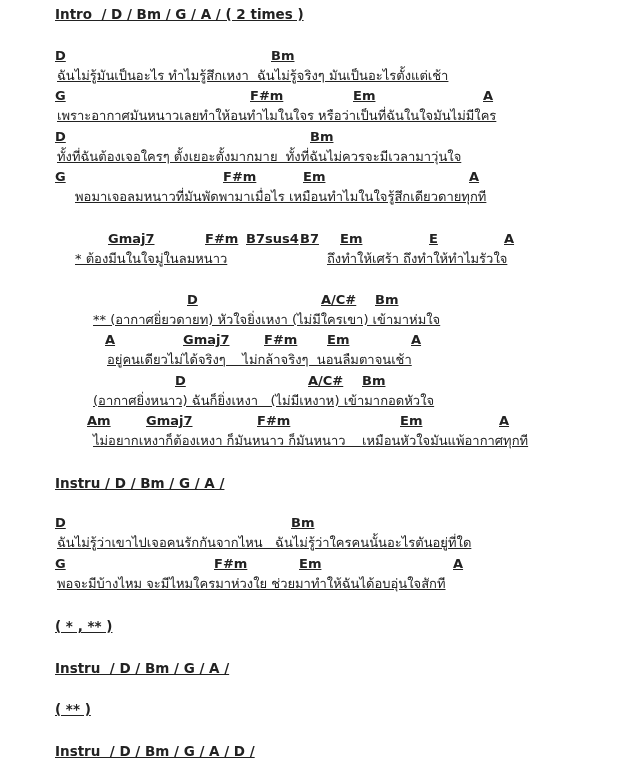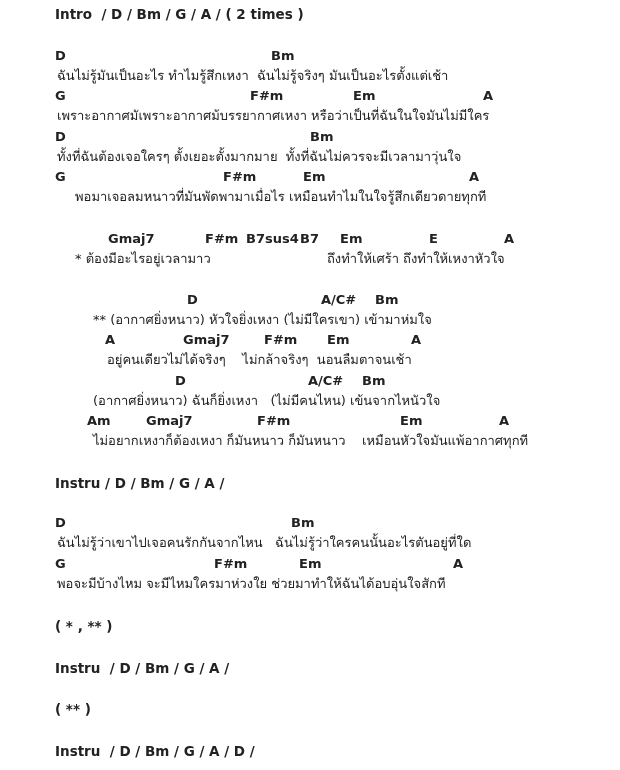--- a/index.html
+++ b/index.html
@@ -1,77 +1,77 @@
 <!DOCTYPE html>
 <html><head>
 <meta charset="utf-8">
 <style>
   html, body { margin: 0; padding: 0; background: #ffffff; }
   body { width: 620px; height: 770px; position: relative; overflow: hidden; font-family: "DejaVu Sans", sans-serif; color: #1a1a1a; }
-  .abs { position: absolute; white-space: pre; line-height: 1; }
+  .abs { position: absolute; white-space: pre; line-height: 1; text-decoration: underline; }
   .hdr { font-weight: bold; font-size: 13.5px; color: #222; }
   .chord { font-weight: bold; font-size: 13px; color: #222; }
   .lyric { font-size: 13px; color: #222; }
 </style>
 </head>
 <body>
 
 <div class="abs hdr" style="left:55px;top:8px">Intro  / D / Bm / G / A / ( 2 times )</div>
 
 <div>
   <div class="abs chord" style="left:55px;top:49px">D</div>
   <div class="abs chord" style="left:271px;top:49px">Bm</div>
   <div class="abs lyric" style="left:57px;top:69px">ฉันไม่รู้มันเป็นอะไร ทำไมรู้สึกเหงา  ฉันไม่รู้จริงๆ มันเป็นอะไรตั้งแต่เช้า</div>
 
   <div class="abs chord" style="left:55px;top:89px">G</div>
   <div class="abs chord" style="left:250px;top:89px">F#m</div>
   <div class="abs chord" style="left:353px;top:89px">Em</div>
   <div class="abs chord" style="left:483px;top:89px">A</div>
-  <div class="abs lyric" style="left:57px;top:109px">เพราะอากาศมัเพราะอากาศม้บรรยากาศเหงา หรือว่าเป็นที่ฉันในใจมันไม่มีใคร</div>
+  <div class="abs lyric" style="left:57px;top:109px">เพราะอากาศมันหนาวเลยทำให้อนทำไมในใจร หรือว่าเป็นที่ฉันในใจมันไม่มีใคร</div>
 
   <div class="abs chord" style="left:55px;top:130px">D</div>
   <div class="abs chord" style="left:310px;top:130px">Bm</div>
   <div class="abs lyric" style="left:57px;top:150px">ทั้งที่ฉันต้องเจอใครๆ ตั้งเยอะตั้งมากมาย  ทั้งที่ฉันไม่ควรจะมีเวลามาวุ่นใจ</div>
 
   <div class="abs chord" style="left:55px;top:170px">G</div>
   <div class="abs chord" style="left:223px;top:170px">F#m</div>
   <div class="abs chord" style="left:303px;top:170px">Em</div>
   <div class="abs chord" style="left:469px;top:170px">A</div>
   <div class="abs lyric" style="left:75px;top:190px">พอมาเจอลมหนาวที่มันพัดพามาเมื่อไร เหมือนทำไมในใจรู้สึกเดียวดายทุกที</div>
 </div>
 
 <div>
   <div class="abs chord" style="left:108px;top:232px">Gmaj7</div>
   <div class="abs chord" style="left:205px;top:232px">F#m</div>
   <div class="abs chord" style="left:246px;top:232px">B7sus4</div>
   <div class="abs chord" style="left:300px;top:232px">B7</div>
   <div class="abs chord" style="left:340px;top:232px">Em</div>
   <div class="abs chord" style="left:429px;top:232px">E</div>
   <div class="abs chord" style="left:504px;top:232px">A</div>
-  <div class="abs lyric" style="left:75px;top:252px">* ต้องมีอะไรอยู่เวลามาว</div>
-  <div class="abs lyric" style="left:327px;top:252px">ถึงทำให้เศร้า ถึงทำให้เหงาหัวใจ</div>
+  <div class="abs lyric" style="left:75px;top:252px">* ต้องมีนในใจมู่ในลมหนาว</div>
+  <div class="abs lyric" style="left:327px;top:252px">ถึงทำให้เศร้า ถึงทำให้ทำไมรัวใจ</div>
 </div>
 
 <div>
   <div class="abs chord" style="left:187px;top:293px">D</div>
   <div class="abs chord" style="left:321px;top:293px">A/C#</div>
   <div class="abs chord" style="left:375px;top:293px">Bm</div>
-  <div class="abs lyric" style="left:93px;top:313px">** (อากาศยิ่งหนาว) หัวใจยิ่งเหงา (ไม่มีใครเขา) เข้ามาห่มใจ</div>
+  <div class="abs lyric" style="left:93px;top:313px">** (อากาศยิ่ยวดายท) หัวใจยิ่งเหงา (ไม่มีใครเขา) เข้ามาห่มใจ</div>
 
   <div class="abs chord" style="left:105px;top:333px">A</div>
   <div class="abs chord" style="left:183px;top:333px">Gmaj7</div>
   <div class="abs chord" style="left:264px;top:333px">F#m</div>
   <div class="abs chord" style="left:327px;top:333px">Em</div>
   <div class="abs chord" style="left:411px;top:333px">A</div>
   <div class="abs lyric" style="left:107px;top:353px">อยู่คนเดียวไม่ได้จริงๆ    ไม่กล้าจริงๆ  นอนลืมตาจนเช้า</div>
 
   <div class="abs chord" style="left:175px;top:374px">D</div>
   <div class="abs chord" style="left:308px;top:374px">A/C#</div>
   <div class="abs chord" style="left:362px;top:374px">Bm</div>
-  <div class="abs lyric" style="left:93px;top:394px">(อากาศยิ่งหนาว) ฉันก็ยิ่งเหงา   (ไม่มีคนไหน) เข้นจากไหนัวใจ</div>
+  <div class="abs lyric" style="left:93px;top:394px">(อากาศยิ่งหนาว) ฉันก็ยิ่งเหงา   (ไม่มีเหงาห) เข้ามากอดหัวใจ</div>
 
   <div class="abs chord" style="left:87px;top:414px">Am</div>
   <div class="abs chord" style="left:146px;top:414px">Gmaj7</div>
   <div class="abs chord" style="left:257px;top:414px">F#m</div>
   <div class="abs chord" style="left:400px;top:414px">Em</div>
   <div class="abs chord" style="left:499px;top:414px">A</div>
   <div class="abs lyric" style="left:93px;top:434px">ไม่อยากเหงาก็ต้องเหงา ก็มันหนาว ก็มันหนาว    เหมือนหัวใจมันแพ้อากาศทุกที</div>
 </div>
 
 <div class="abs hdr" style="left:55px;top:477px">Instru / D / Bm / G / A /</div>

